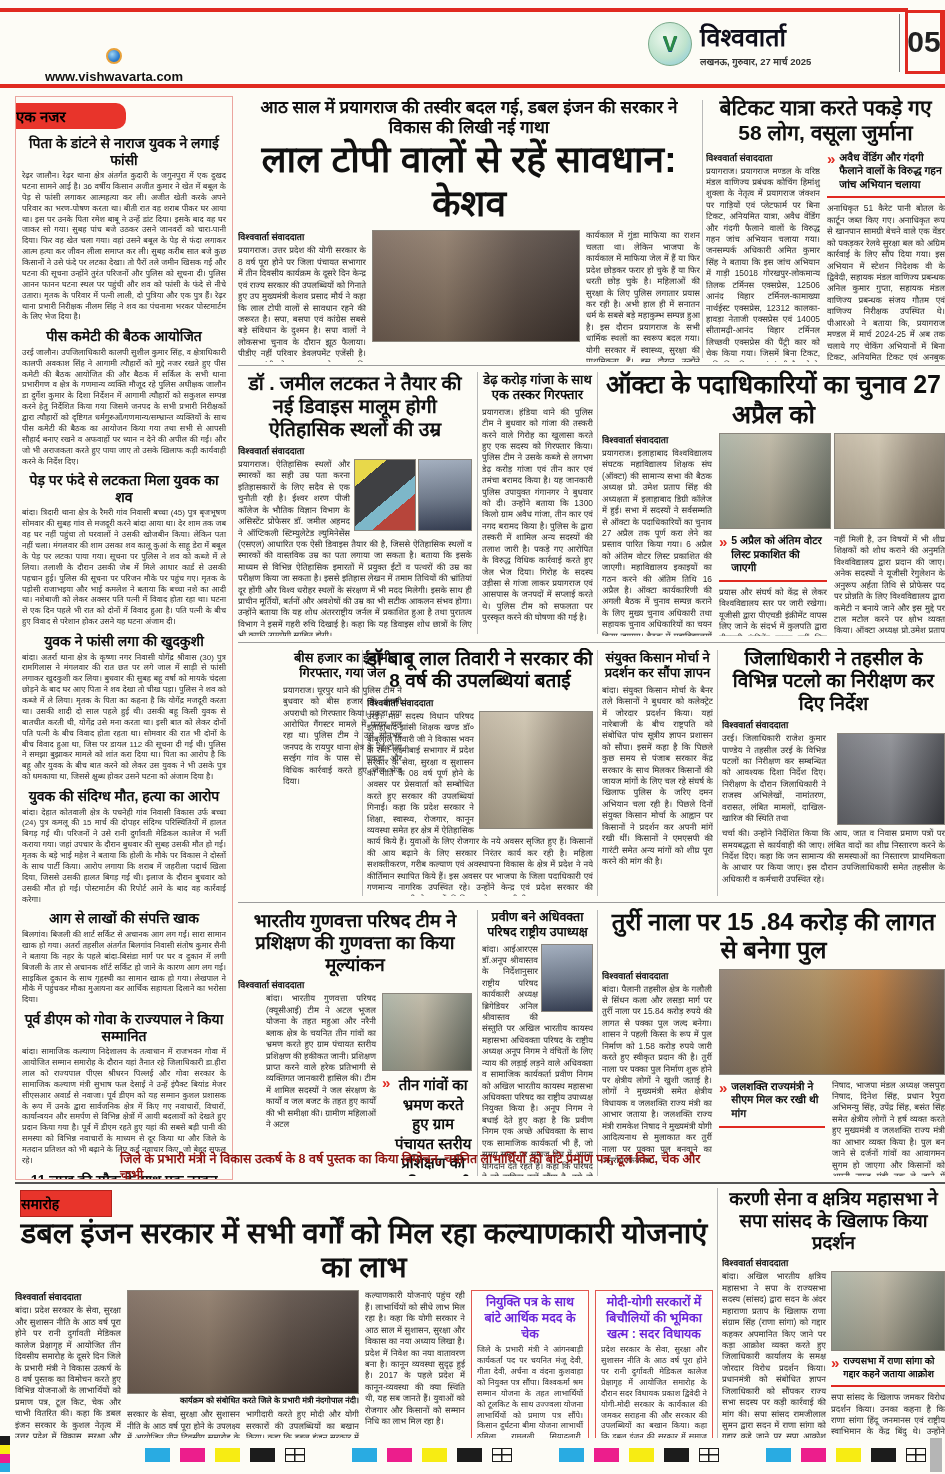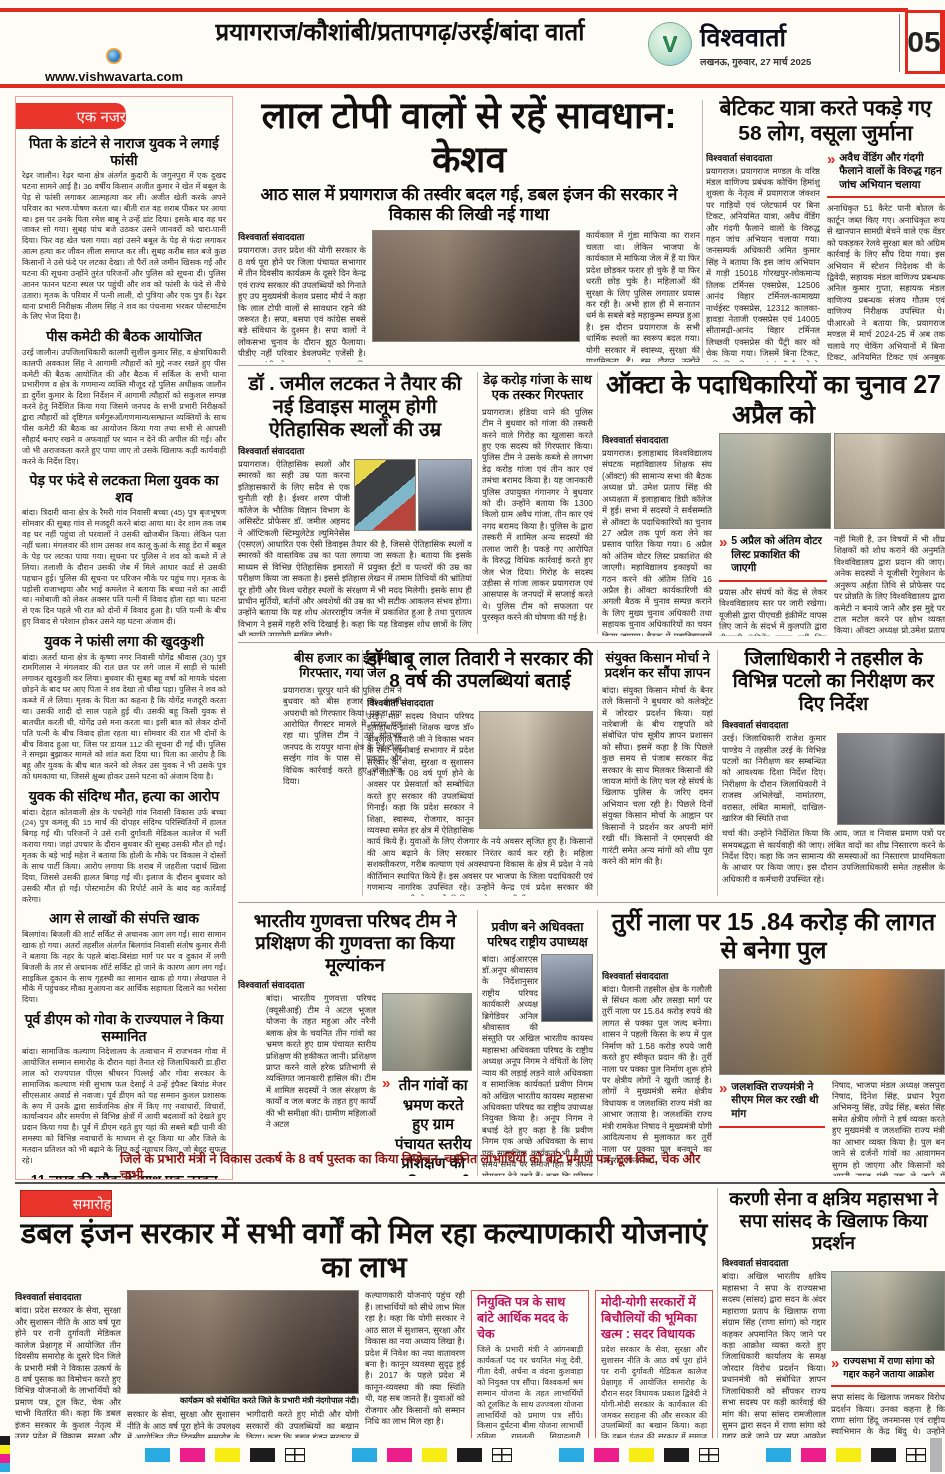--- a/index.html
+++ b/index.html
@@ -19,38 +19,37 @@
   .ph-cm       { background:linear-gradient(160deg,rgba(255,255,255,.2),rgba(0,0,0,.3)),linear-gradient(90deg,#7c6a5a,#b08a52 45%,#c77b33 70%,#6e5b4b); }
   .ph-portrait { background:linear-gradient(170deg,rgba(255,255,255,.25),rgba(0,0,0,.25)),linear-gradient(180deg,#8796ab,#6c7a90 55%,#45506a); }
   .ph-device   { background:linear-gradient(140deg,#e8d84a 0 22%,#3f4043 22% 55%,#7db7c9 55% 70%,#b7453b 70%); }
   .rule-h { background:#9b9b9b; height:1px; }
   .rule-v { background:#b9b9b9; width:1px; }
   .quote-mark { color:#e02a20; font-weight:bold; font-size:15px; line-height:1; }
   .quote-text { font-weight:bold; font-size:10.5px; line-height:1.3; color:#101010; }
   .pullquote { border-bottom:2px solid #e02a20; padding-bottom:5px; margin-bottom:5px; display:flex; gap:4px; }
   .caption { font-size:8px; font-weight:bold; color:#111; line-height:1.25;text-align:right; }
   .redbox { border:1.5px solid #e2574d; background:#fffdfa; padding:4px 5px; }
-  .redbox .bhl { font-weight:bold; text-align:left; color:#be185d; font-size:12.5px; line-height:1.25; margin-bottom:3px; }
+  .redbox .bhl { font-weight:bold; text-align:center; color:#6d28d9; font-size:12.5px; line-height:1.25; margin-bottom:3px; }
   .cmyk { display:flex; gap:10px; align-items:center; }
   .cmyk i { display:block; width:25px; height:14px; }
   .c-c{background:#29abe2;} .c-m{background:#ec1e8c;} .c-y{background:#f7ec13;} .c-k{background:#1c1c1c;}
   .reg { width:20px; height:14px; border:1.5px solid #1c1c1c;
          background:linear-gradient(#1c1c1c,#1c1c1c) center/100% 1.5px no-repeat,
                     linear-gradient(#1c1c1c,#1c1c1c) center/1.5px 100% no-repeat; }
-  .label-red { background:#e8342b; color:#ffffff; font-weight:normal; text-align:right; }
+  .label-red { background:#e8342b; color:#000000; font-weight:bold; text-align:left; }
 </style>
 </head>
 <body>
 
 <div class="page">
 
   <div class="abs" style="left:0;top:8px;width:908px;height:4px;background:#e02a20;"></div>
   <div class="abs" style="left:0;top:84px;width:945px;height:4px;background:#e02a20;"></div>
 
-  <div class="abs hl" style="left:160px;top:18px;width:480px;font-size:24px;">प्रयागराज/कौशांबी/प्रतापगढ़/उरई/बांदा वार्ता</div>
 
   <div class="abs" style="left:14px;top:48px;width:200px;display:flex;align-items:center;gap:5px;flex-direction:column;">
     <span style="display:inline-block;width:16px;height:16px;border-radius:50%;background:radial-gradient(circle at 35% 35%,#9fd4f2,#2f7fd0 60%,#1b5fa8);border:2px solid #e8a13a;"></span>
     <span style="font-size:13px;font-weight:bold;color:#111;">www.vishwavarta.com</span>
   </div>
 
   <div class="abs" style="left:648px;top:22px;width:44px;height:44px;border-radius:50%;background:radial-gradient(circle at 40% 35%,#eef8ee,#bfe3cd 55%,#7ec4e0);border:1px solid #7aa98a;display:flex;align-items:center;justify-content:center;">
     <span style="font-weight:bold;font-size:22px;color:#2c8a46;text-shadow:0 1px 0 #1b5d86;">V</span>
   </div>
   <div class="abs" style="left:700px;top:24px;width:190px;">
@@ -94,22 +93,22 @@
       <div class="hl" style="font-size:14px;margin:5px 0 3px;">पूर्व डीएम को गोवा के राज्यपाल ने किया सम्मानित</div>
       <div class="body-txt" style="font-size:8px;">बांदा। सामाजिक कल्याण निदेशालय के तत्वाधान में राजभवन गोवा में आयोजित सम्मान समारोह के दौरान यहां तैनात रहे जिलाधिकारी डा.हीरा लाल को राज्यपाल पीएस श्रीधरन पिल्लई और गोवा सरकार के सामाजिक कल्याण मंत्री सुभाष फल देसाई ने उन्हें इंपैक्ट बियांड मेजर सीएसआर अवार्ड से नवाजा। पूर्व डीएम को यह सम्मान कुशल प्रशासक के रूप में उनके द्वारा सार्वजनिक क्षेत्र में किए गए नवाचारों, विचारों, कार्यान्वयन और समर्पण से विभिन्न क्षेत्रों में आयी बदलावों को देखते हुए प्रदान किया गया है। पूर्व में डीएम रहते हुए यहां की सबसे बड़ी पानी की समस्या को विभिन्न नवाचारों के माध्यम से दूर किया था और जिले के मतदान प्रतिशत को भी बढ़ाने के लिए कई नवाचार किए, जो बेहद सफल रहे।</div>
     </div>
     <div>
       <div class="hl" style="font-size:14px;margin:5px 0 3px;">11 लाख की स्मैक के साथ एक तस्कर गिरफ्तार</div>
 
     </div>
   </div>
 
   <div class="abs art" style="left:238px;top:94px;width:462px;height:268px;">
+    <div class="hl" style="font-size:17px;margin-top:4px;">आठ साल में प्रयागराज की तस्वीर बदल गई, डबल इंजन की सरकार ने विकास की लिखी नई गाथा</div>
     <div class="hl" style="font-size:37px;">लाल टोपी वालों से रहें सावधान: केशव</div>
-    <div class="hl" style="font-size:17px;margin-top:4px;">आठ साल में प्रयागराज की तस्वीर बदल गई, डबल इंजन की सरकार ने विकास की लिखी नई गाथा</div>
     <div style="display:flex;gap:6px;margin-top:5px;">
       <div style="width:128px;">
         <div class="byline">विश्ववार्ता संवाददाता</div>
         <div class="body-txt">प्रयागराज। उत्तर प्रदेश की योगी सरकार के 8 वर्ष पूरा होने पर जिला पंचायत सभागार में तीन दिवसीय कार्यक्रम के दूसरे दिन केन्द्र एवं राज्य सरकार की उपलब्धियों को गिनाते हुए उप मुख्यमंत्री केशव प्रसाद मौर्य ने कहा कि लाल टोपी वालों से सावधान रहने की जरूरत है। सपा, बसपा एवं कांग्रेस सबसे बड़े संविधान के दुश्मन है। सपा वालों ने लोकसभा चुनाव के दौरान झूठ फैलाया। पीडीए नहीं परिवार डेवलपमेंट एजेंसी है। उपमुख्यमंत्री केशव प्रसाद ने कहा कि भारतीय जनता पार्टी 2017 का इतिहास 2027 में दोहराएगी। भाजपा सबका साथ और सबका विकास के साथ काम कर रही है। उत्तर प्रदेश में जनता तीसरी बार उत्तर प्रदेश के मुख्यमंत्री योगी आदित्यनाथ एवं भाजपा में विश्वास जताते हुए सरकार बनाएगी। सरकार के प्रयास से योगी</div>
       </div>
       <div class="photo ph-stage" style="width:208px;height:112px;"></div>
       <div class="body-txt" style="flex:1;">कार्यकाल में गुंडा माफिया का राशन चलता था। लेकिन भाजपा के कार्यकाल में माफिया जेल में हैं या फिर प्रदेश छोड़कर फरार हो चुके हैं या फिर धरती छोड़ चुके है। महिलाओं की सुरक्षा के लिए पुलिस लगातार प्रयास कर रही है। अभी हाल ही में सनातन धर्म के सबसे बड़े महाकुम्भ सम्पन्न हुआ है। इस दौरान प्रयागराज के सभी धार्मिक स्थलों का स्वरूप बदल गया। योगी सरकार में स्वास्थ्य, सुरक्षा की प्राथमिकता हैं। इस दौरान उन्होंने कांग्रेस के भ्रष्टाचार पर भी हमला बोला।</div>
     </div>
 
   </div>
@@ -227,21 +226,21 @@
         <div class="pullquote" style="margin-top:4px;">
           <span class="quote-mark">»</span>
           <span class="quote-text" style="font-size:15px;text-align:center;">तीन गांवों का भ्रमण करते हुए ग्राम पंचायत स्तरीय प्रशिक्षण की हकीकत जानी</span>
         </div>
         <div class="body-txt">भूजल योजना से संबंधित विभिन्न बिंदुओं पर प्रत्येक प्रतिभागी से व्यक्तिगत जानकारी हासिल की। साथ ही प्रशिक्षण की गुणवत्ता का मूल्यांकन भी किया। वरिष्ठ पत्रकार व समाजसेवी ओमप्रकाश त्रिपाठी ने अटल भूजल के कार्यों की सराहना करते हुए कहा कि इस योजना के आने से समाज के अन्दर पानी के प्रति अपनापन दिखा रहा है।</div>
       </div>
     </div>
   </div>
 
   <div class="abs art" style="left:482px;top:910px;width:111px;height:266px;">
-    <div class="hl" style="font-size:12.5px;margin-top:10px;">प्रवीण बने अधिवक्ता परिषद राष्ट्रीय उपाध्यक्ष</div>
+    <div class="hl" style="font-size:12.5px;">प्रवीण बने अधिवक्ता परिषद राष्ट्रीय उपाध्यक्ष</div>
     <div class="body-txt" style="margin-top:4px;">
       <span class="photo ph-portrait" style="float:right;width:52px;height:68px;margin:0 0 2px 3px;display:block;"></span>
       <span>बांदा। आईआरएस डॉ.अनूप श्रीवास्तव के निर्देशानुसार राष्ट्रीय परिषद कार्यकारी अध्यक्ष ब्रिगेडियर अनिल श्रीवास्तव की संस्तुति पर अखिल भारतीय कायस्थ महासभा अधिवक्ता परिषद के राष्ट्रीय अध्यक्ष अनूप निगम ने वंचितों के लिए न्याय की लड़ाई लड़ने वाले अधिवक्ता व सामाजिक कार्यकर्ता प्रवीण निगम को अखिल भारतीय कायस्थ महासभा अधिवक्ता परिषद का राष्ट्रीय उपाध्यक्ष नियुक्त किया है। अनूप निगम ने बधाई देते हुए कहा है कि प्रवीण निगम एक अच्छे अधिवक्ता के साथ एक सामाजिक कार्यकर्ता भी हैं, जो समय समय पर समाज हित में अपना योगदान देते रहते हैं। कहा कि परिषद ने जो दायित्व उन्हें सौंपा है, उसे वो बेहतर तरीके निभायेंगे।</span>
     </div>
   </div>
 
   <div class="abs art" style="left:602px;top:908px;width:343px;height:268px;">
     <div class="hl" style="font-size:24px;">तुर्री नाला पर 15 .84 करोड़ की लागत से बनेगा पुल</div>
     <div style="display:flex;gap:7px;margin-top:4px;">
       <div style="width:110px;">

